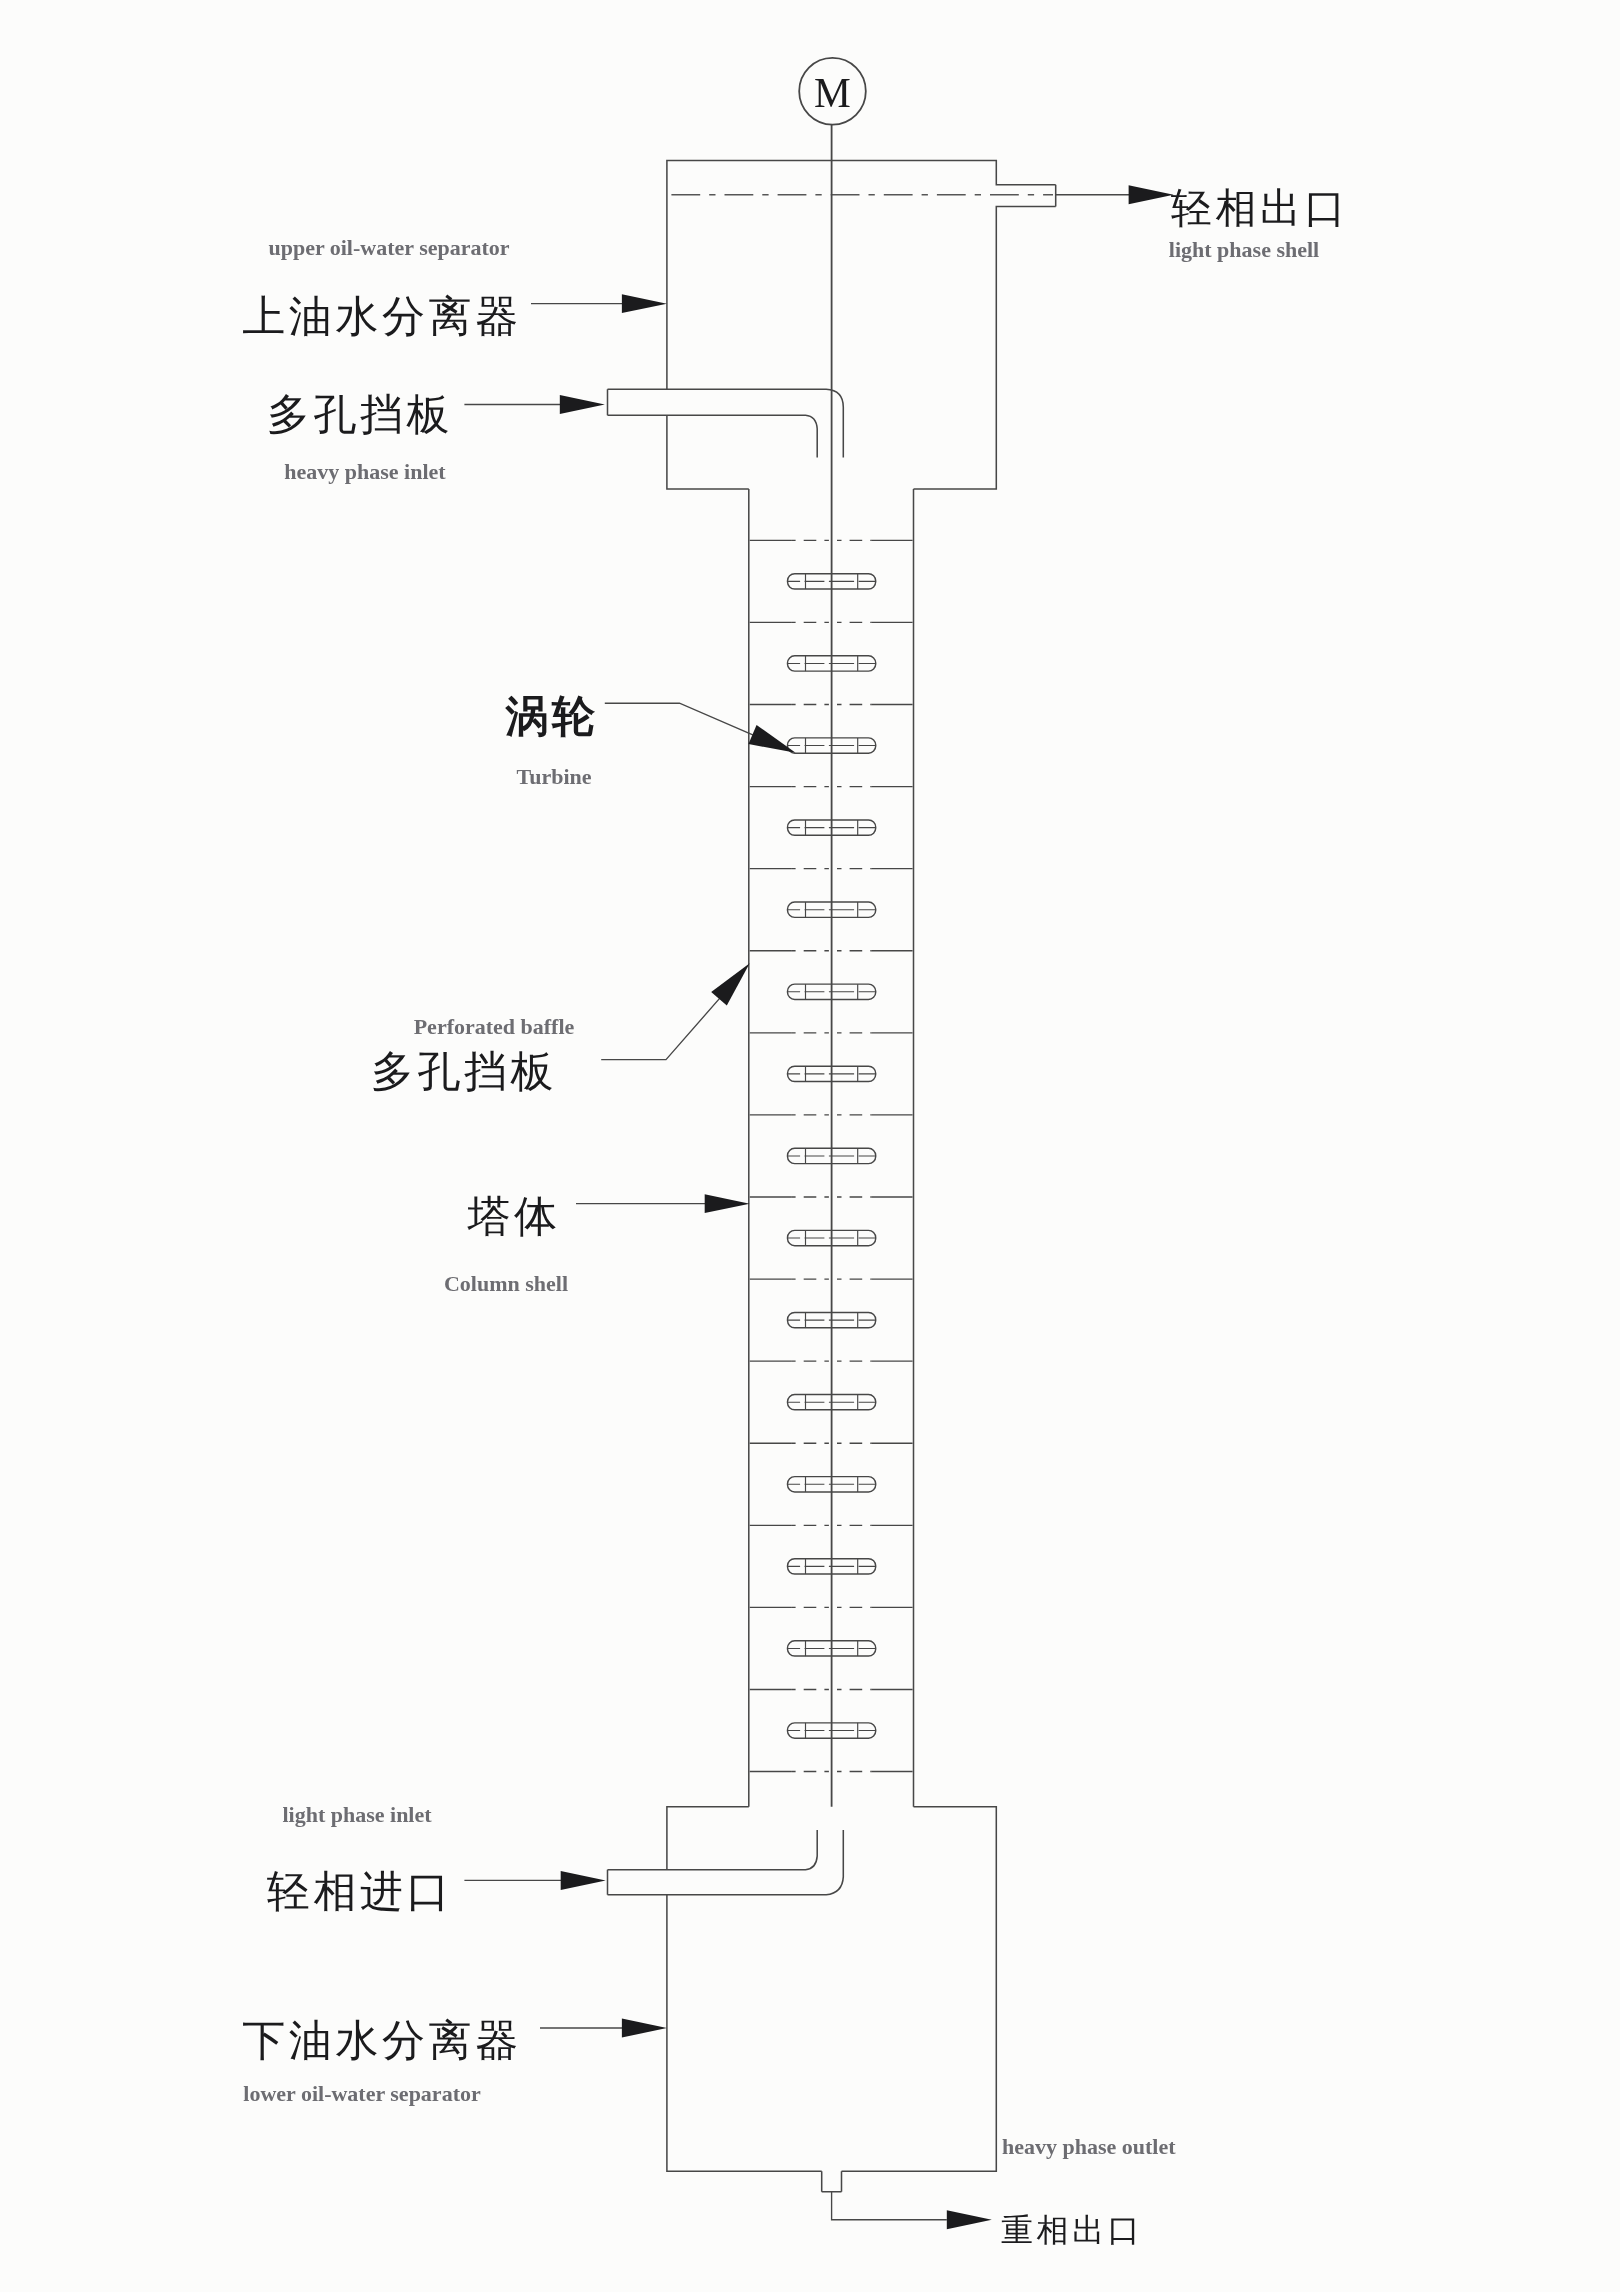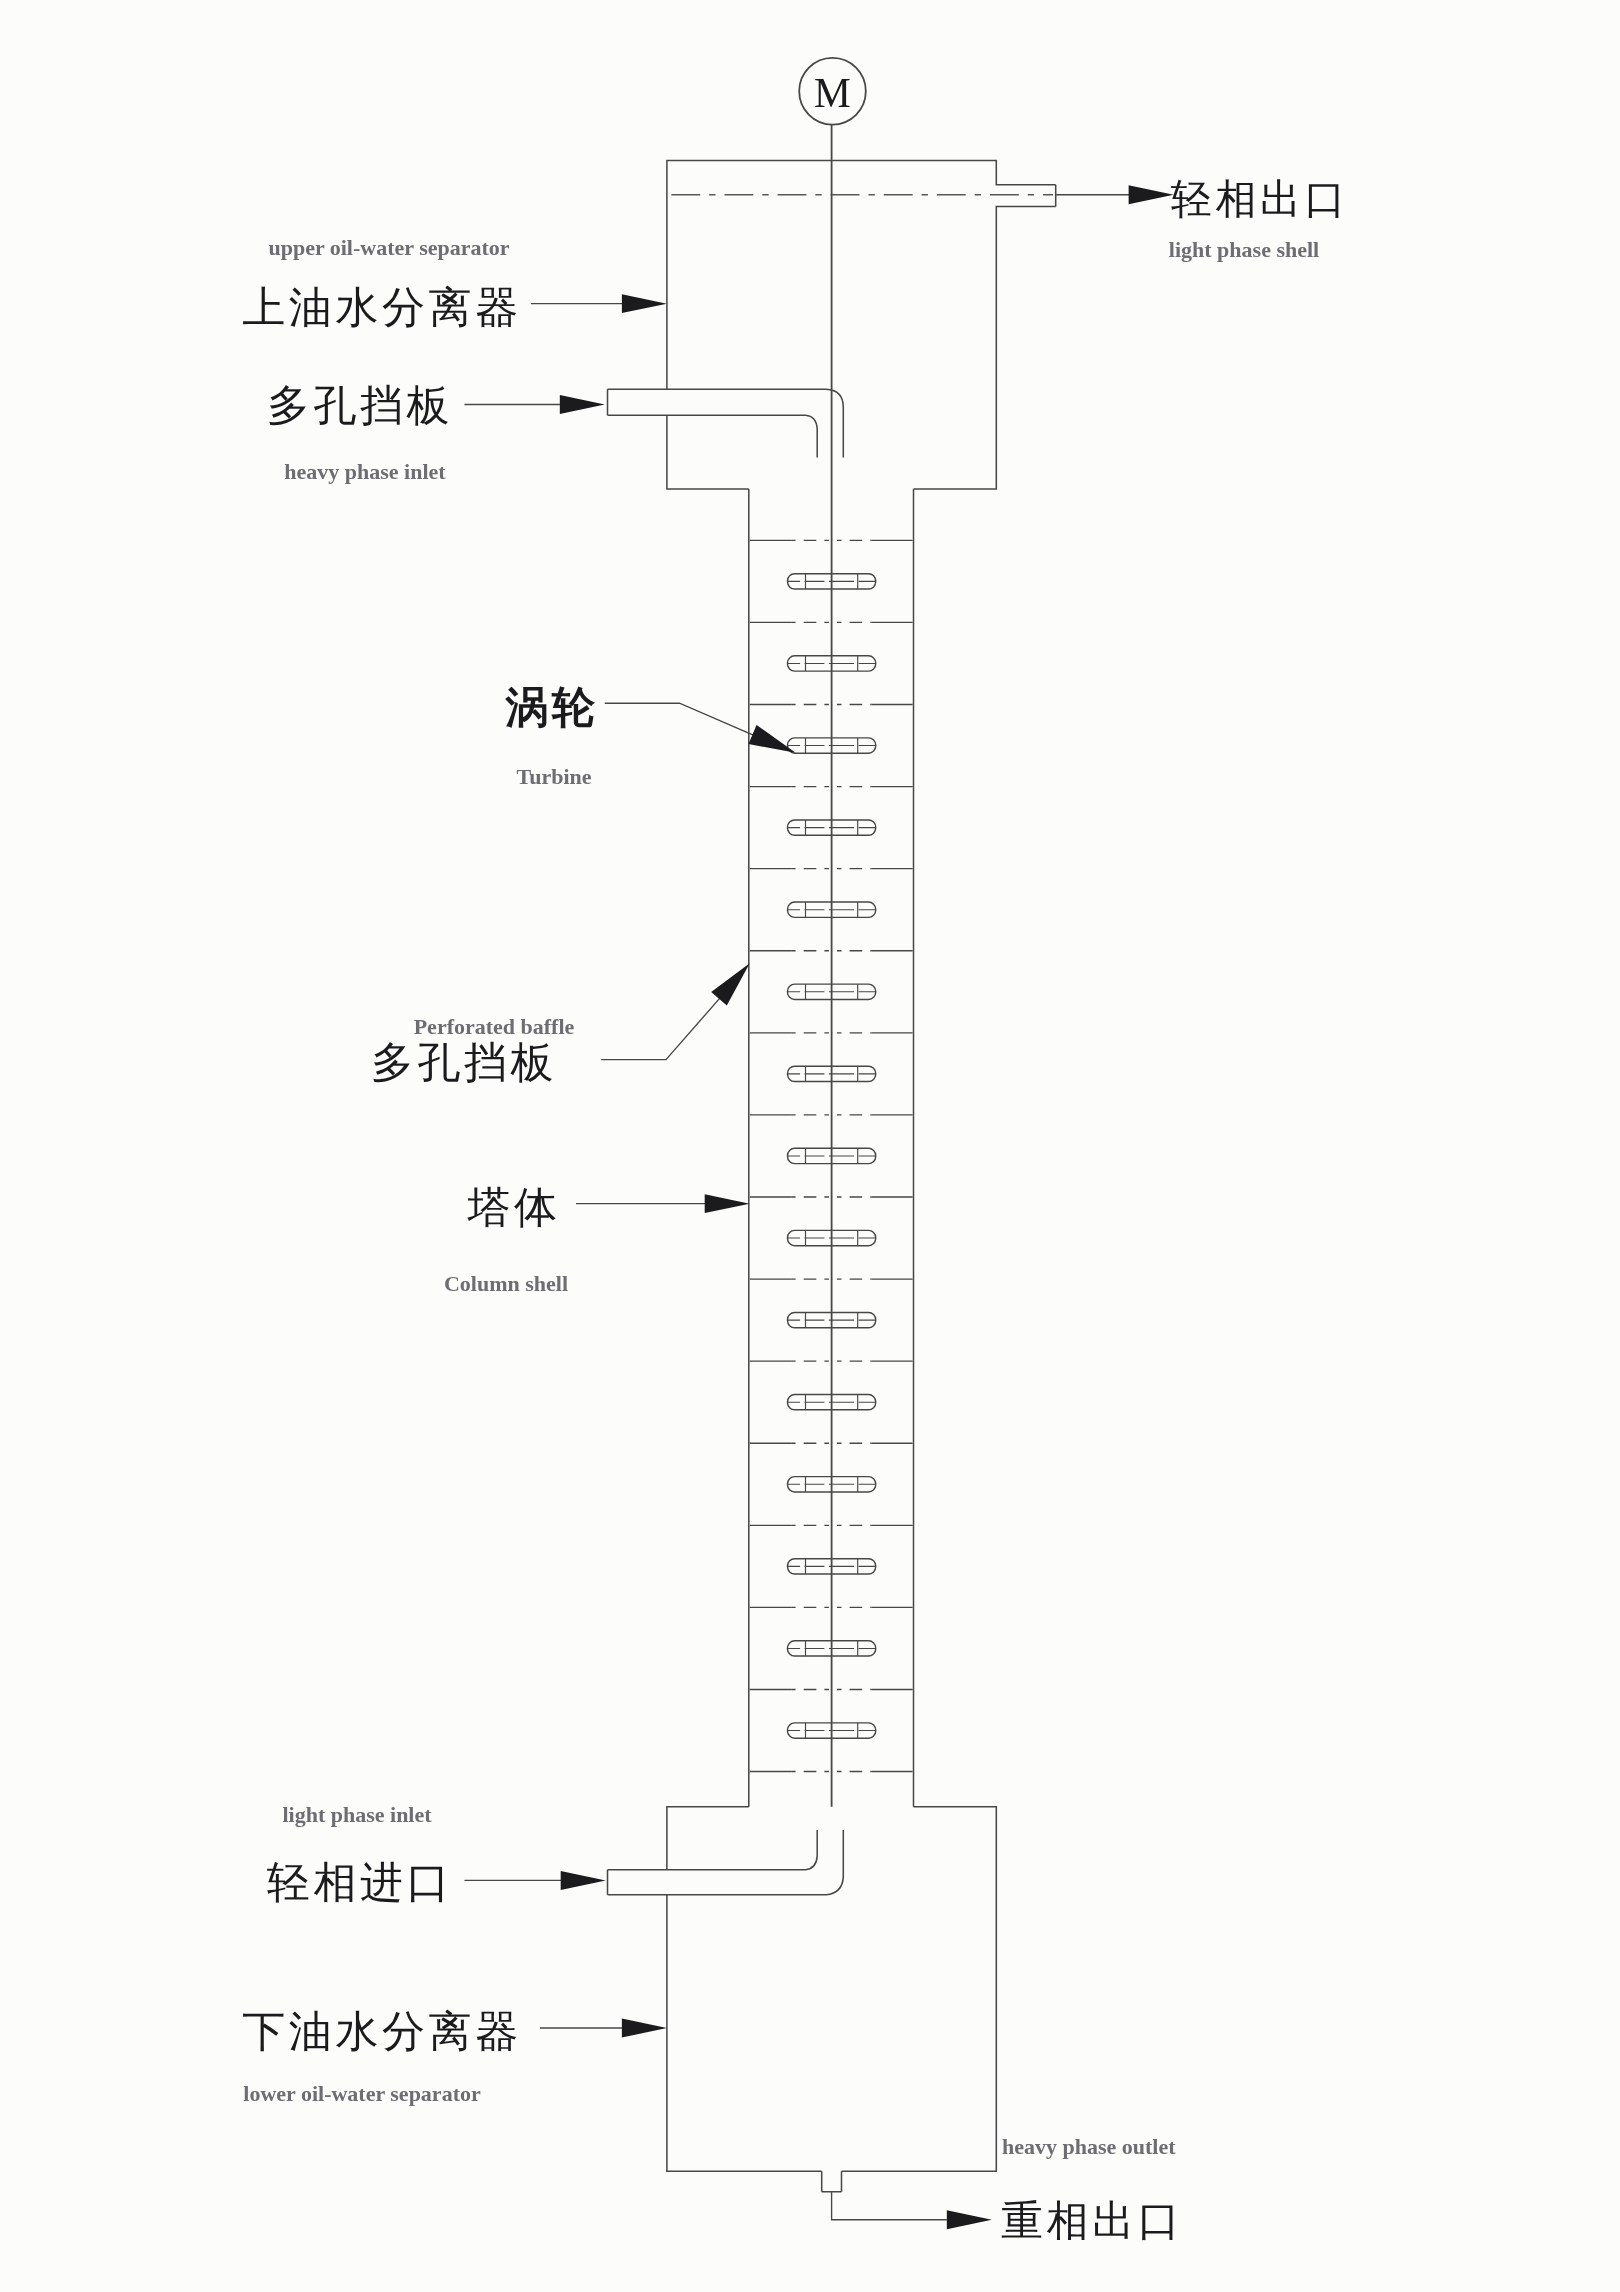--- a/index.html
+++ b/index.html
@@ -6,42 +6,42 @@
   #canvas{
     position:relative;
     width:1620px;height:2293px;
     margin:0 auto;
     background:#fcfcfb;
     overflow:hidden;
     font-family:"Liberation Serif", serif;
   }
   #diagram-svg{position:absolute;left:0;top:0;width:100%;height:100%;}
   .lbl{position:absolute;white-space:nowrap;line-height:1;}
-  .zh{font-size:43px;color:#1b1b1d;letter-spacing:3.6px;font-weight:400;}
+  .zh{font-size:43px;color:#1b1b1d;letter-spacing:3.6px;font-weight:400;margin-top:9px;}
   .en{font-size:22px;color:#6d6d72;font-weight:700;}
   .ctr{transform:translate(-50%,-50%);}
   
   #lbl-upper-sep-en   {left:389px;top:248px;}
   #lbl-upper-sep-zh   {left:382px;top:307px;}
   #lbl-heavy-inlet-zh {left:360px;top:405px;}
   #lbl-heavy-inlet-en {left:365px;top:472px;}
   #lbl-light-outlet-zh{left:1260px;top:199px;font-size:41px;}
   #lbl-light-outlet-en{left:1244px;top:250px;}
   #lbl-turbine-zh     {left:552px;top:707px;font-weight:bold;}
   #lbl-turbine-en     {left:554px;top:777px;}
   #lbl-perf-baffle-en {left:494px;top:997px;margin-top:30px;}
   #lbl-perf-baffle-zh {left:464px;top:1062px;}
   #lbl-column-shell-zh{left:514px;top:1207px;}
   #lbl-column-shell-en{left:506px;top:1284px;}
   #lbl-light-inlet-en {left:357px;top:1815px;}
   #lbl-light-inlet-zh {left:360px;top:1882px;}
   #lbl-lower-sep-zh   {left:382px;top:2031px;}
   #lbl-lower-sep-en   {left:362px;top:2094px;}
   #lbl-heavy-outlet-en{left:1002px;top:2147px;transform:translate(0,-50%);}
-  #lbl-heavy-outlet-zh{left:1001px;top:2221px;transform:translate(0,-50%);font-size:42px;}
+  #lbl-heavy-outlet-zh{left:1001px;top:2221px;transform:translate(0,-50%);font-size:32px;}
   .motor-letter{font-family:"Liberation Serif",serif;font-size:46px;fill:#1b1b1d;}
 </style>
 </head>
 <body>
 
 <div id="canvas">
 
   <svg id="diagram-svg" viewBox="0 0 1800 2547">
     <g fill="none" stroke="#474747" stroke-width="1.7">
 

